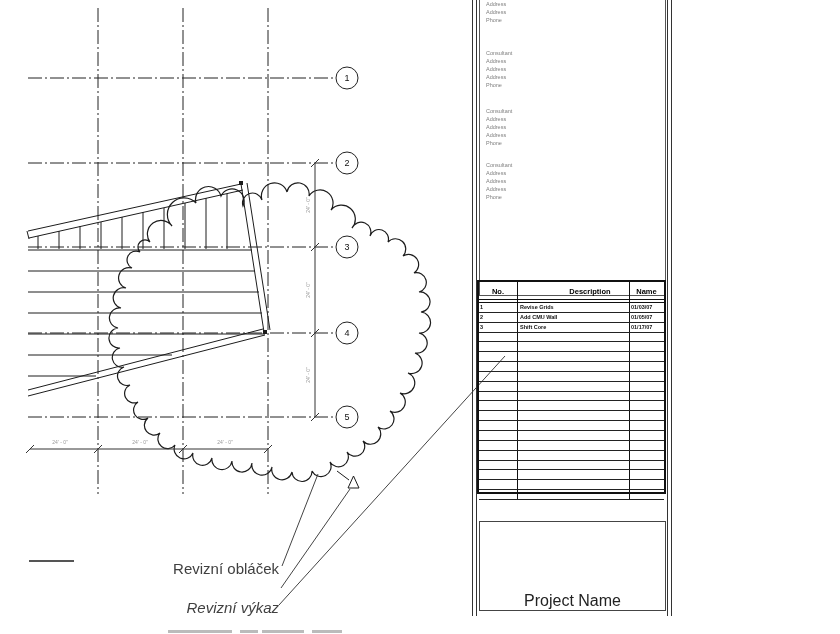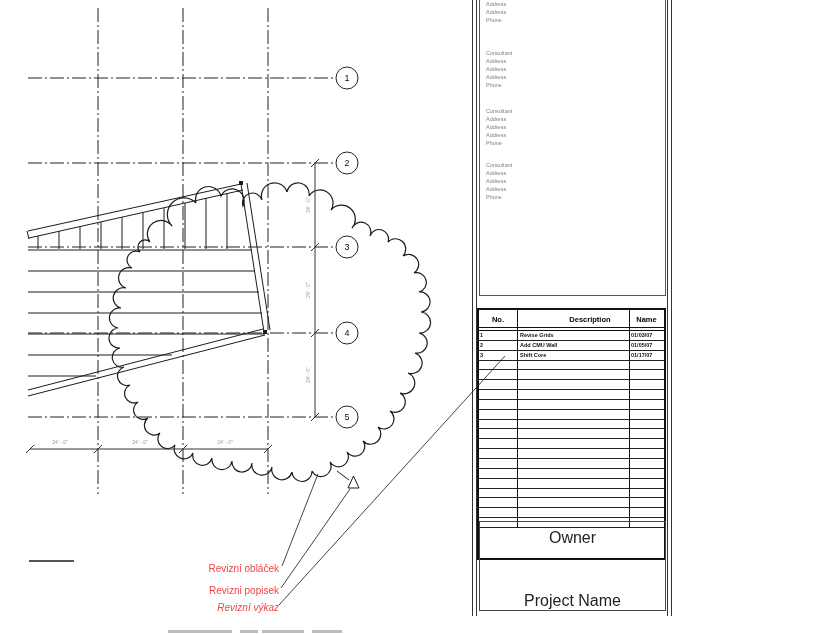--- a/index.html
+++ b/index.html
@@ -6,36 +6,36 @@
   #stage{position:relative;width:840px;height:634px;background:#fff;overflow:hidden;
          font-family:"Liberation Sans",sans-serif;}
   #stage svg{position:absolute;left:0;top:0;}
   .vborder{position:absolute;top:0;width:1px;height:616px;background:#333;}
   
   #consultant-box{position:absolute;left:479px;top:0;width:187px;height:296px;
      border-left:1px solid #555;border-right:1px solid #555;border-bottom:1px solid #555;box-sizing:border-box;}
   .consultant-block{position:absolute;left:6px;width:100px;}
   .tb-line{font-size:5.5px;line-height:8px;color:#808080;}
   
-  #revision-table{position:absolute;left:477px;top:308px;width:189px;height:252px;
+  #revision-table{position:absolute;left:477px;top:280px;width:189px;height:214px;
      border:2px solid #111;box-sizing:border-box;}
   .col-line{position:absolute;top:0;width:1px;height:218px;background:#111;}
   .hdr-cell{position:absolute;top:2px;height:16px;font-size:7.5px;font-weight:bold;color:#000;
      text-align:center;line-height:16px;}
   .hline{position:absolute;left:0;width:185px;height:1px;background:#111;}
   .rev-row{position:absolute;left:0;width:185px;border-bottom:1px solid #222;box-sizing:border-box;}
   .rev-cell{position:absolute;top:0;font-size:5.5px;font-weight:bold;color:#111;line-height:9px;
      white-space:nowrap;overflow:hidden;}
   
   #owner-box{position:absolute;left:479px;top:521px;width:187px;height:90px;
      border:1px solid #444;box-sizing:border-box;}
   .big-label{position:absolute;left:0;width:100%;text-align:center;font-size:16px;color:#222;}
   
   .callout-label{position:absolute;left:120px;width:159px;text-align:right;
-     font-size:10px;line-height:15px;color:#ef4444;}
+     font-size:15px;line-height:15px;color:#404040;}
 </style>
 </head>
 <body>
 
 <div id="stage">
 
   <svg width="840" height="634" viewBox="0 0 840 634">
 
     <g stroke="#222" stroke-width="1" fill="none" stroke-dasharray="14 3 2 3">
       <line x1="98" y1="8" x2="98" y2="494"></line>
@@ -201,21 +201,19 @@
         <div class="rev-row" style="top: 158.9px; height: 9.85px;"></div>
         <div class="rev-row" style="top: 168.75px; height: 9.85px;"></div>
         <div class="rev-row" style="top: 178.6px; height: 9.85px;"></div>
         <div class="rev-row" style="top: 188.45px; height: 9.85px;"></div>
         <div class="rev-row" style="top: 198.3px; height: 9.85px;"></div>
         <div class="rev-row" style="top: 208.15px; height: 9.85px;"></div>
       </div>
   </div>
 
   <div id="owner-box">
-    <div class="big-label" style="top:7px;">Owner</div>
     <div class="big-label" style="top:70px;">Project Name</div>
   </div>
 
   <div class="callout-label" style="top:561px;">Revizní obláček</div>
-  <div class="callout-label" style="top:583px;">Revizni popisek</div>
   <div class="callout-label" style="top:600px;font-style:italic;">Revizní výkaz</div>
 
 </div>
 
 </body></html>

